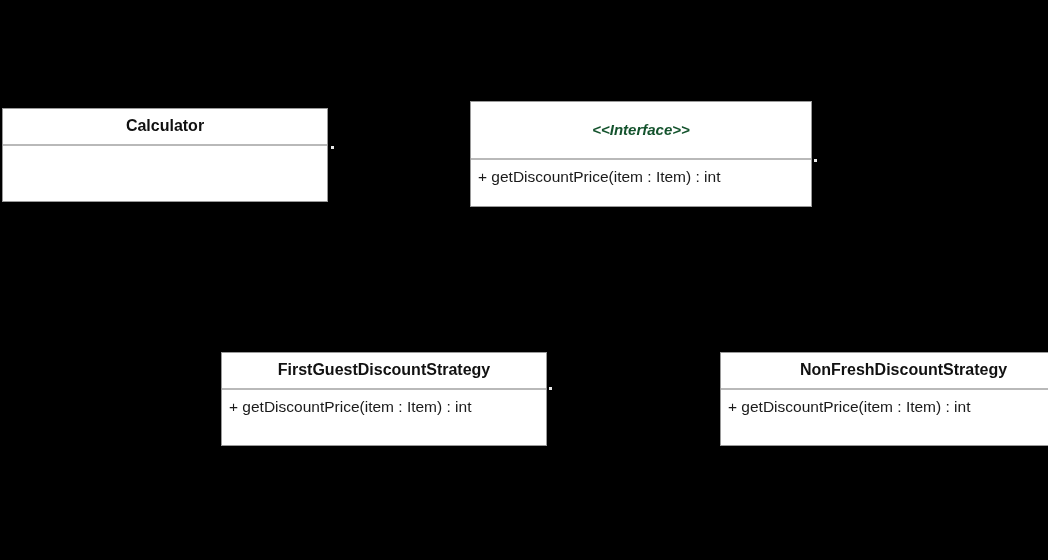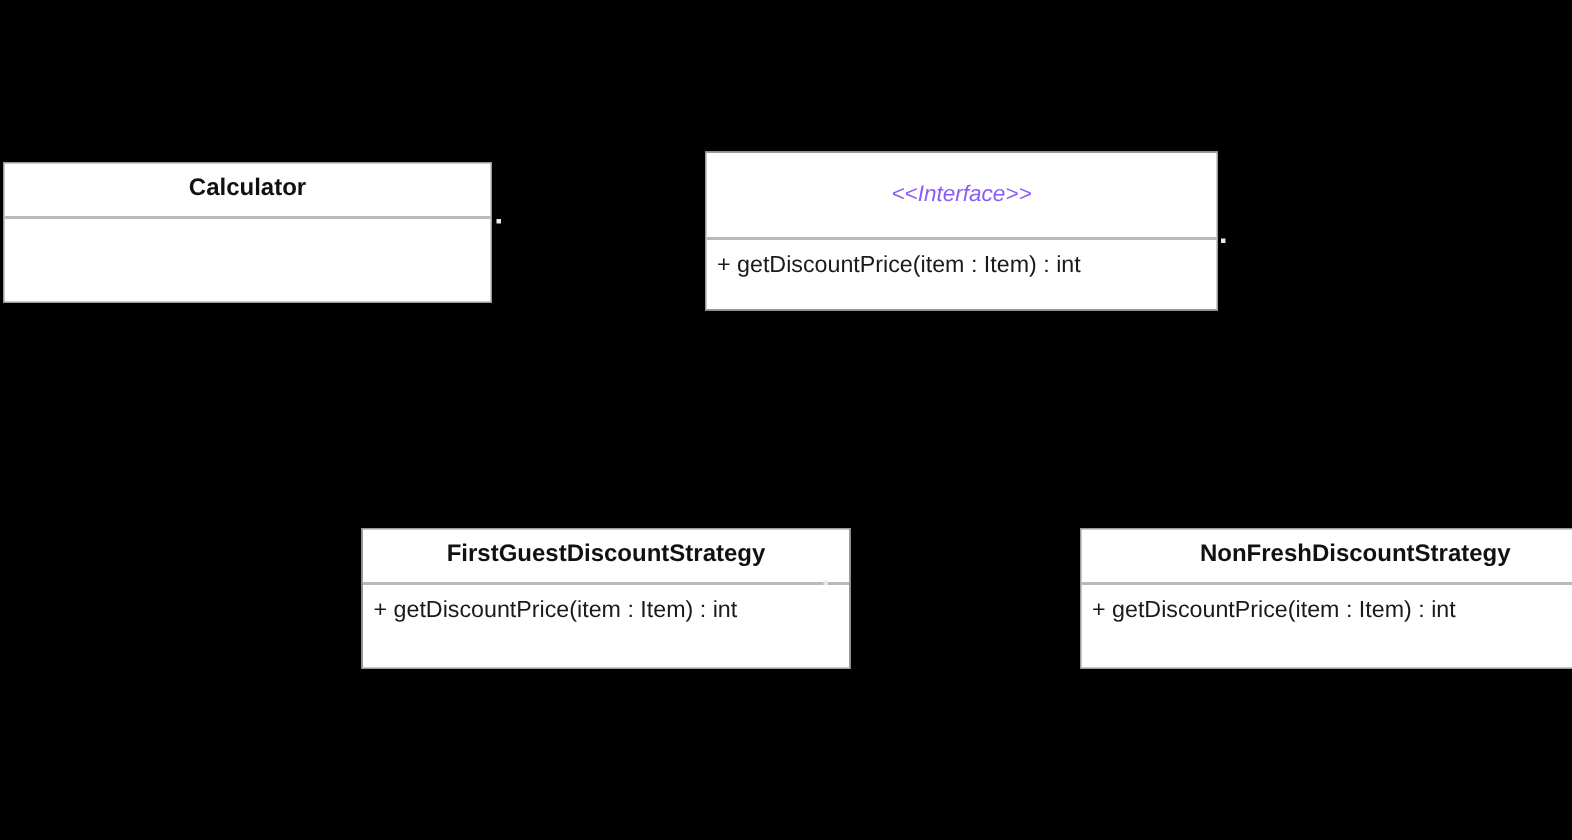--- a/index.html
+++ b/index.html
@@ -34,24 +34,24 @@
     text-align: center;
     color: #1a1a1a;
     border-bottom: 2px solid #b9b9b9;
     box-sizing: border-box;
     padding: 2px 6px 4px 6px;
   }
 
   .uml-stereotype {
     font-size: 15px;
     font-style: italic;
-    font-weight: normal;
+    font-weight: bold;
     line-height: 19px;
     letter-spacing: 0px;
-    color: #8b5cf6;
+    color: #14532d;
   }
 
   .uml-title {
     font-size: 16px;
     font-weight: bold;
     line-height: 21px;
     letter-spacing: 0px;
     color: #111111;
   }
 
@@ -85,21 +85,20 @@
     width: 342px;
     height: 106px;
   }
   #class-discountstrategy .uml-header { height: 58px; }
 
   #class-firstguest {
     left: 221px;
     top: 352px;
     width: 326px;
     height: 94px;
-    margin-left: 20px;
   }
   #class-firstguest .uml-header { height: 37px; }
 
   #class-nonfresh {
     left: 720px;
     top: 352px;
     width: 367px;
     height: 94px;
   }
   #class-nonfresh .uml-header { height: 37px; }

